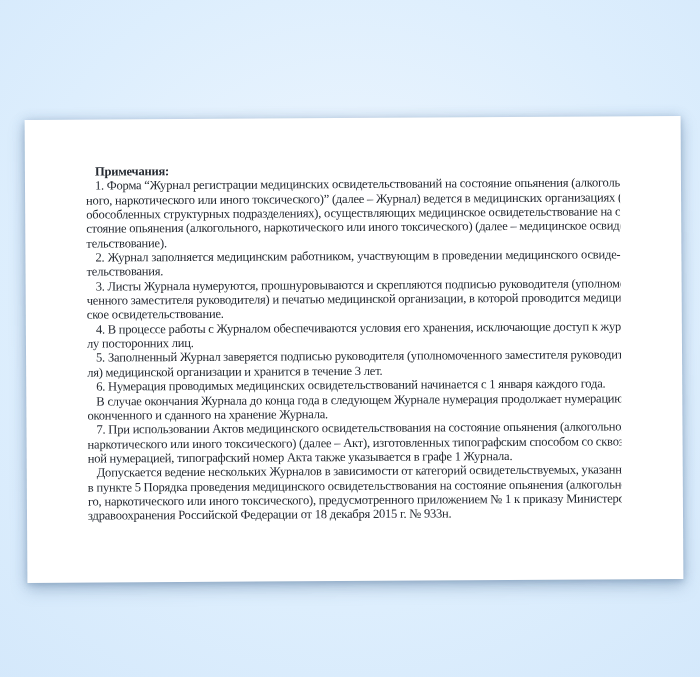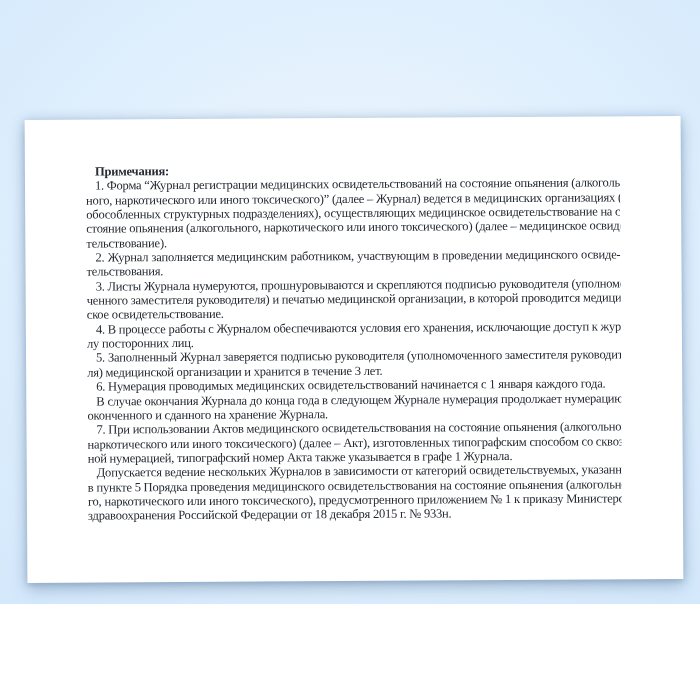--- a/index.html
+++ b/index.html
@@ -5,21 +5,21 @@
   html, body {
     margin: 0;
     padding: 0;
     width: 700px;
     height: 700px;
     overflow: hidden;
   }
   .bg {
     position: relative;
     width: 700px;
-    height: 604px;
+    height: 677px;
     background: radial-gradient(120% 120% at 50% 42%,
                 #f0f7fe 0%, #ddeefd 40%, #cfe5fa 78%, #cbe2f9 100%);
   }
   .sheet {
     position: absolute;
     left: 26px;
     top: 118px;
     width: 656px;
     height: 463px;
     background: #ffffff;

